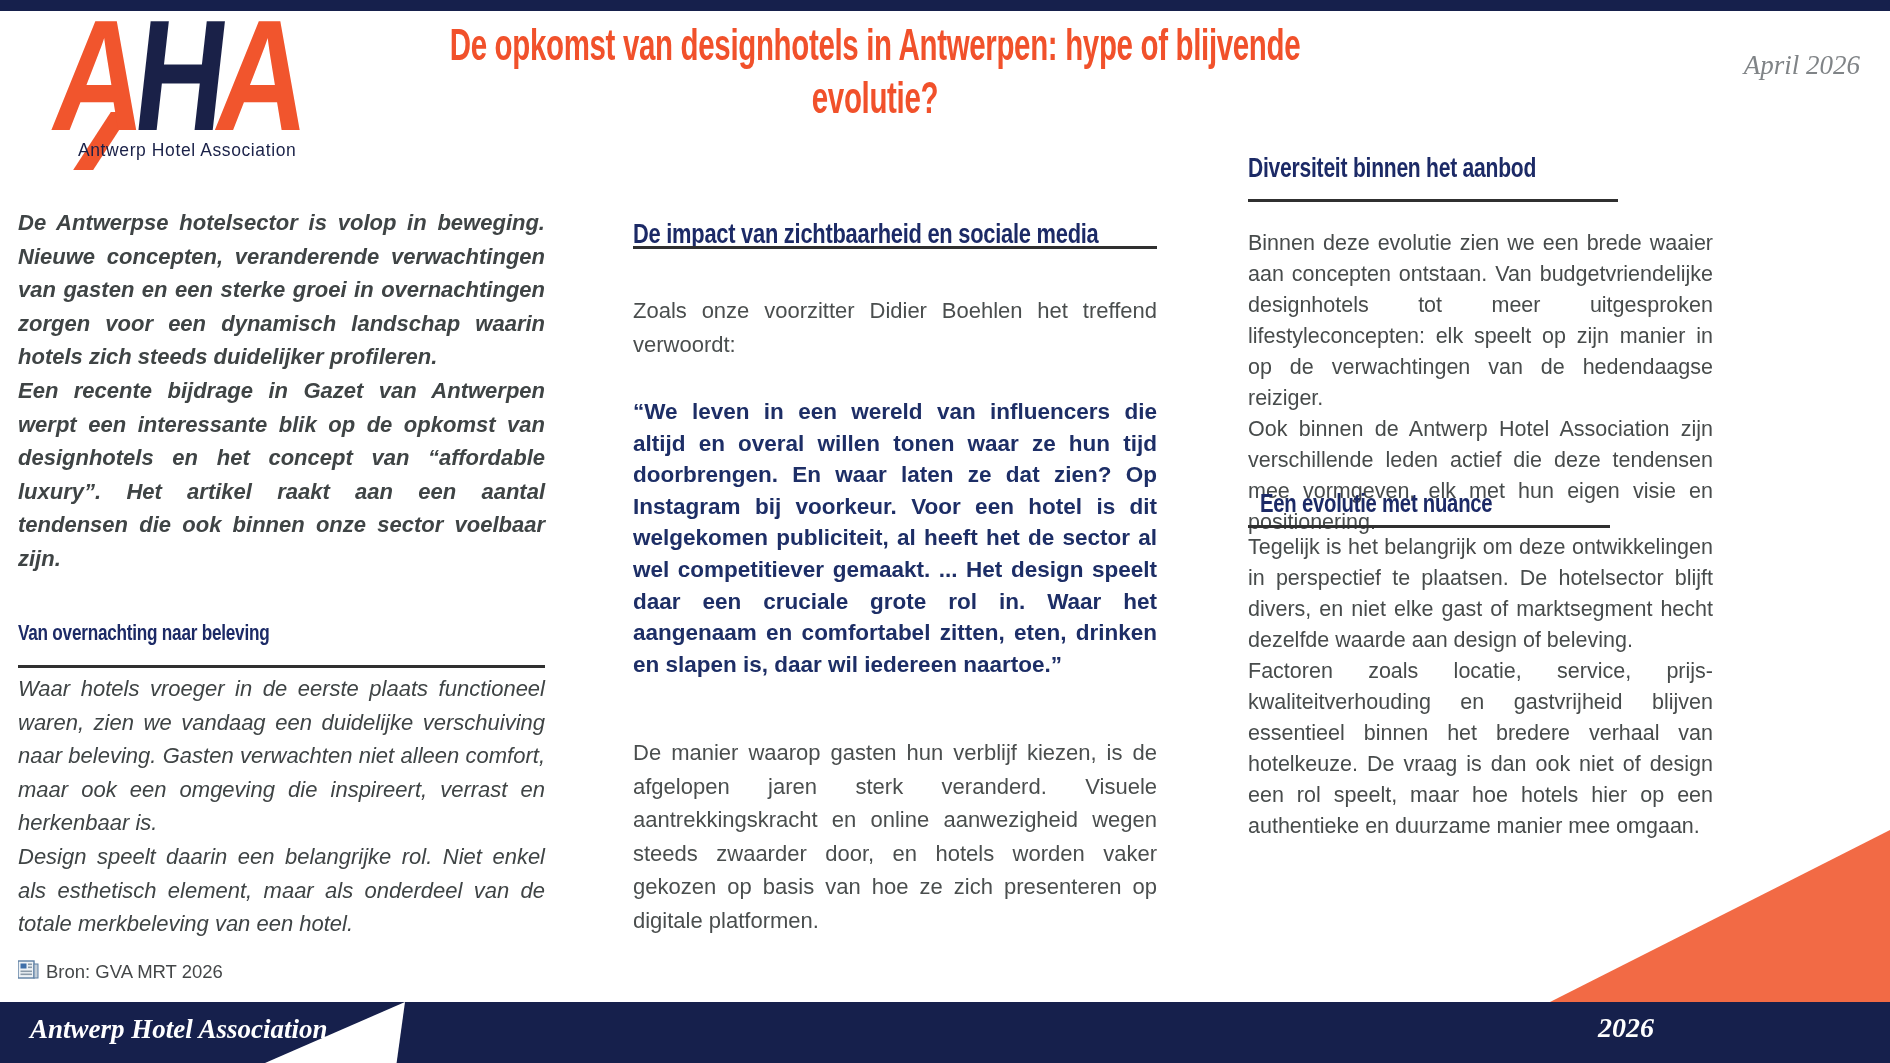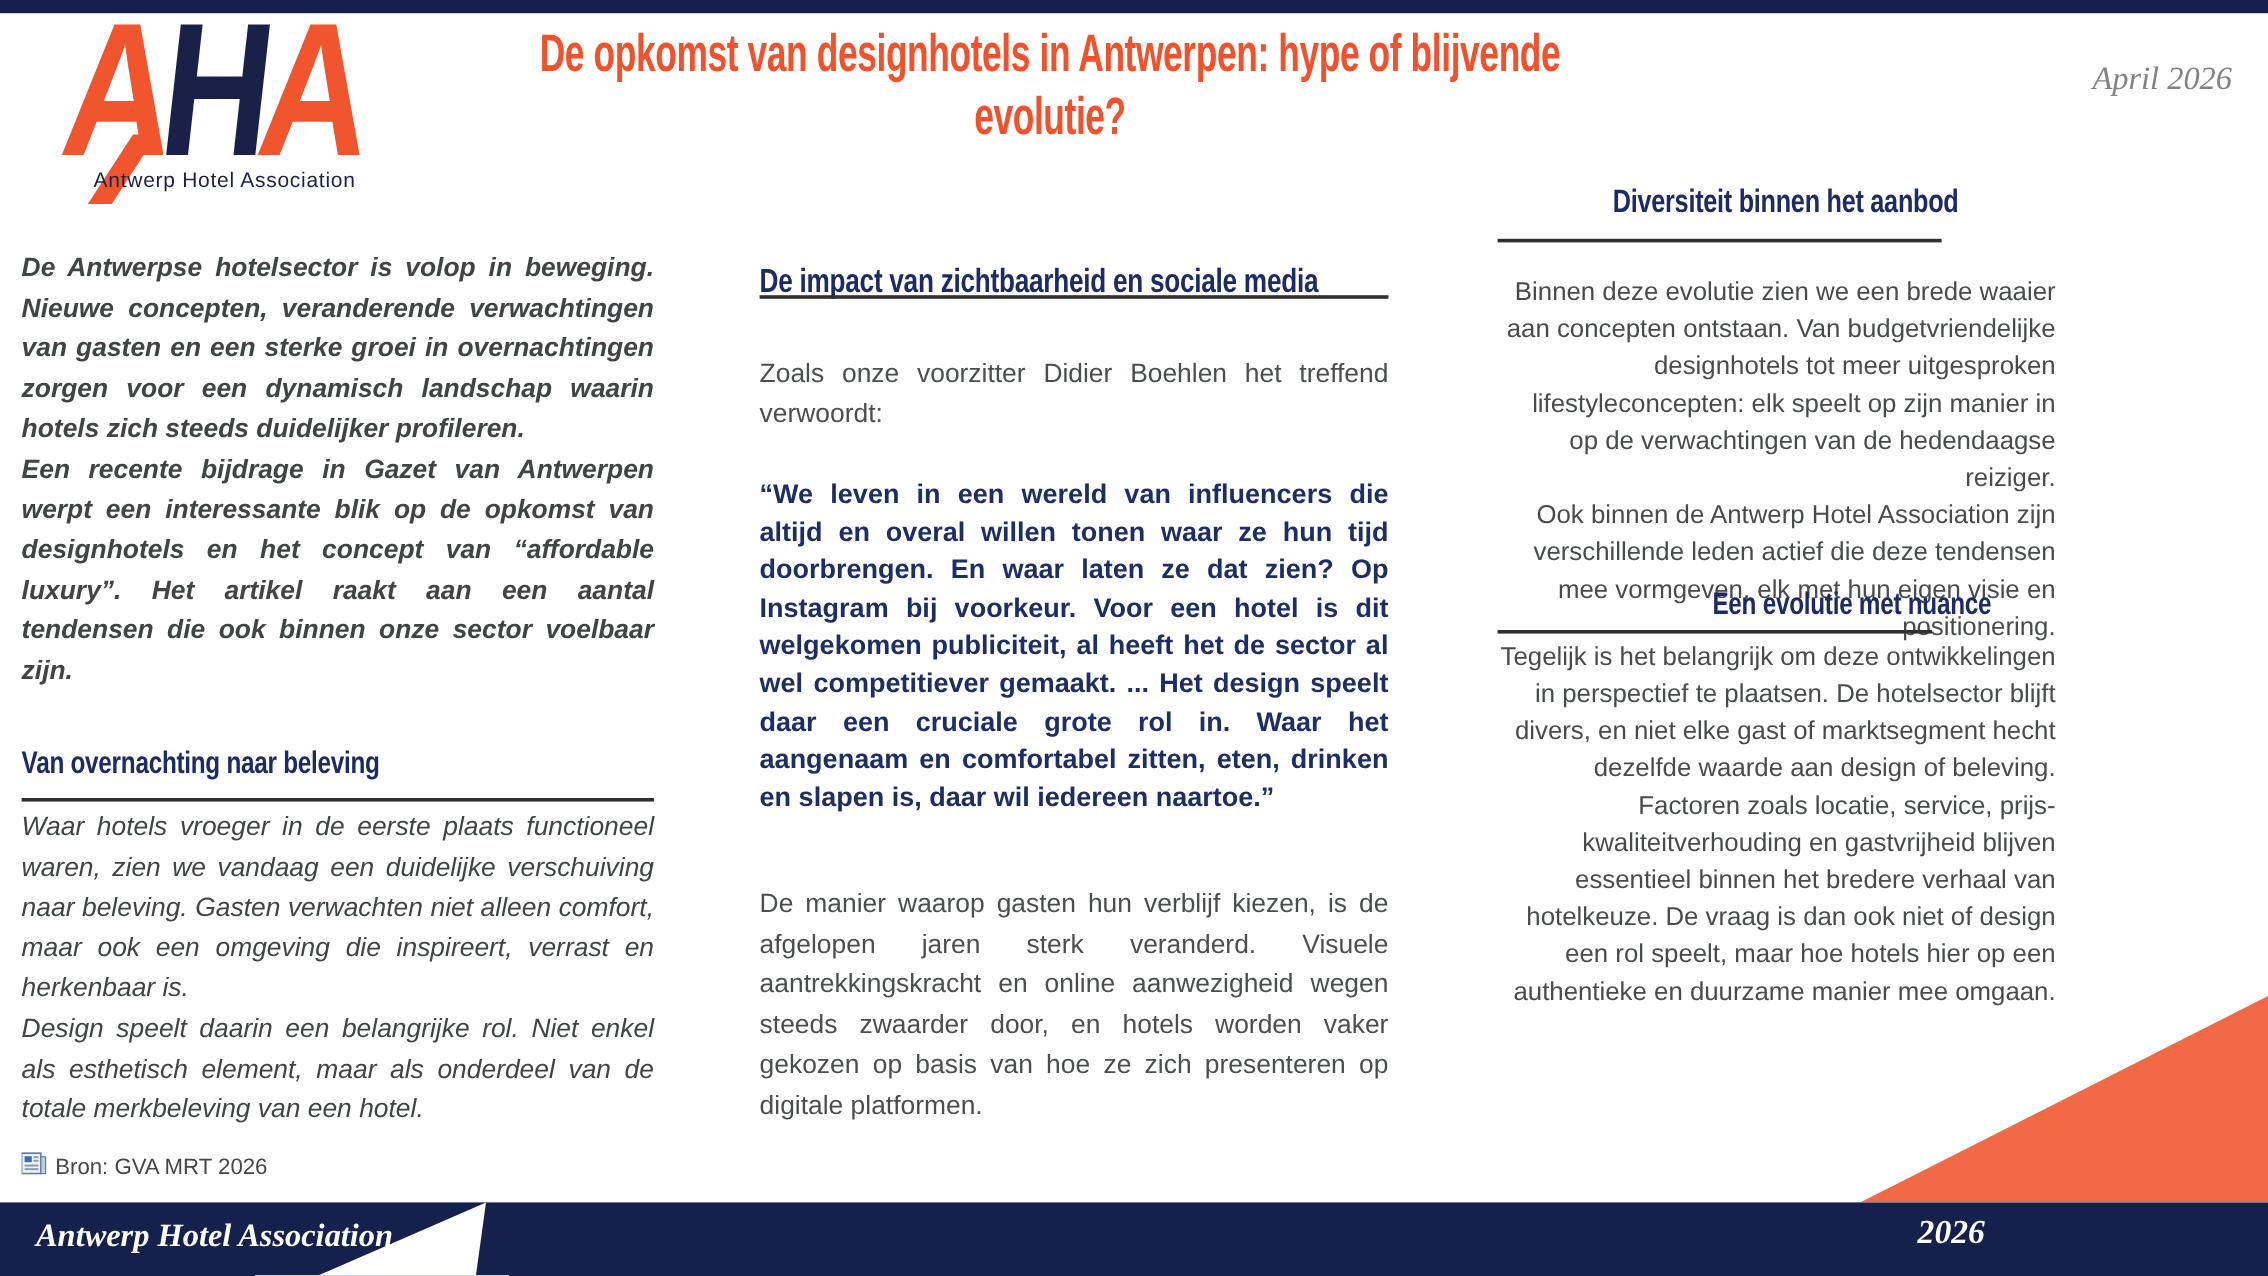--- a/index.html
+++ b/index.html
@@ -38,35 +38,35 @@
   
   .cond{display:inline-block;transform:scaleX(.78);transform-origin:left center;white-space:nowrap;}
   h2{margin:0;color:#1c2a66;font-weight:800;letter-spacing:-.3px;}
   .rule{background:#303030;height:3px;}
   p{margin:0;}
   .just{text-align:justify;}
 
   
   .col-left{left:18px;width:527px;}
   .intro-block{top:206px;font-size:22px;line-height:33.6px;font-style:italic;font-weight:700;color:#3f4445;}
-  .lh1{top:620px;font-size:26px;}
+  .lh1{top:620px;font-size:22px;}
   .rule-l{left:18px;top:665px;width:527px;}
   .left-body{top:672px;font-size:22px;line-height:33.6px;font-style:italic;color:#3f4445;}
   .source-note{left:18px;top:960px;display:flex;align-items:center;gap:7px;color:#444748;font-size:18.5px;}
 
   
   .col-mid{left:633px;width:524px;}
   .mh1{top:218px;font-size:28px;}
   .rule-m{left:633px;top:246px;width:524px;}
   .mid-lead{top:294px;font-size:22px;line-height:33.6px;color:#4a4e4e;}
   .mid-quote{top:384px;font-size:22.5px;line-height:31.6px;font-weight:700;color:#1d2e66;margin-top:12px;}
   .mid-body{top:736px;font-size:22px;line-height:33.6px;color:#4a4e4e;}
 
   
-  .col-right{left:1248px;width:465px;text-align:right;}
+  .col-right{left:1248px;width:465px;}
   .rh1{top:153px;font-size:27px;}
   .rule-r1{left:1248px;top:199px;width:370px;}
   .r-body1{top:228px;font-size:21.5px;line-height:31px;color:#474b4b;}
   .rh2{top:488px;font-size:26px;margin-left:12px;}
   .rule-r2{left:1248px;top:525px;width:362px;}
   .r-body2{top:532px;font-size:21.5px;line-height:31px;color:#474b4b;}
 </style>
 </head>
 <body>
 

